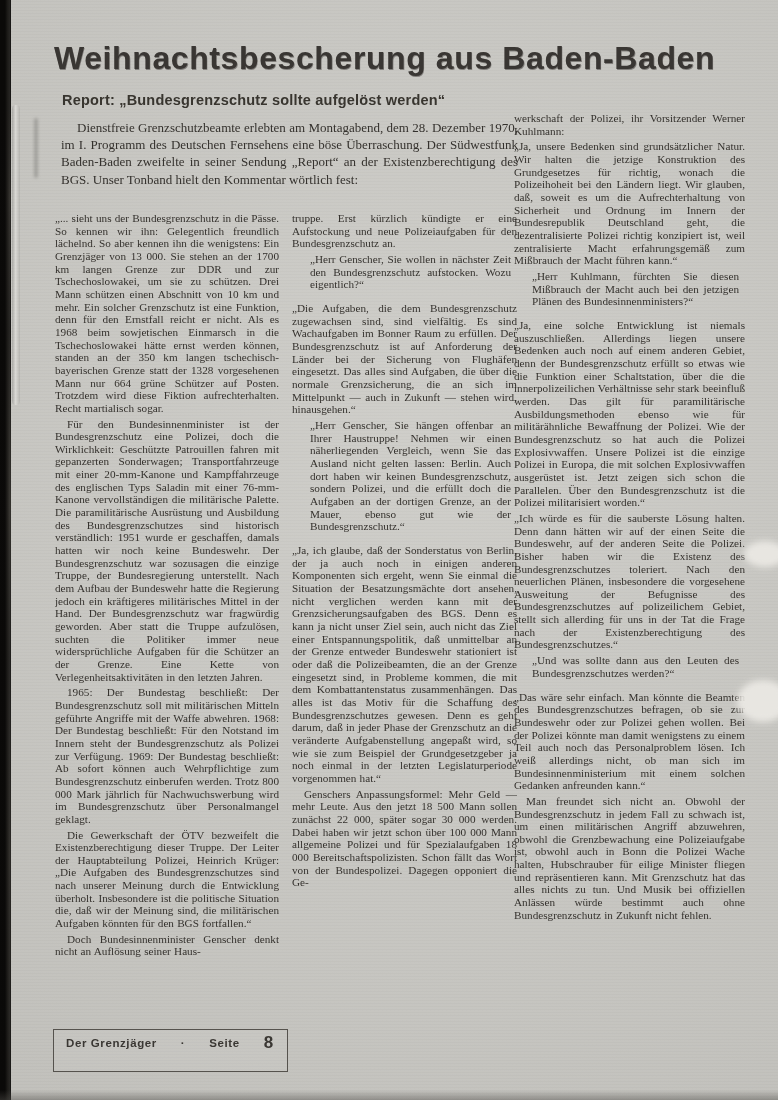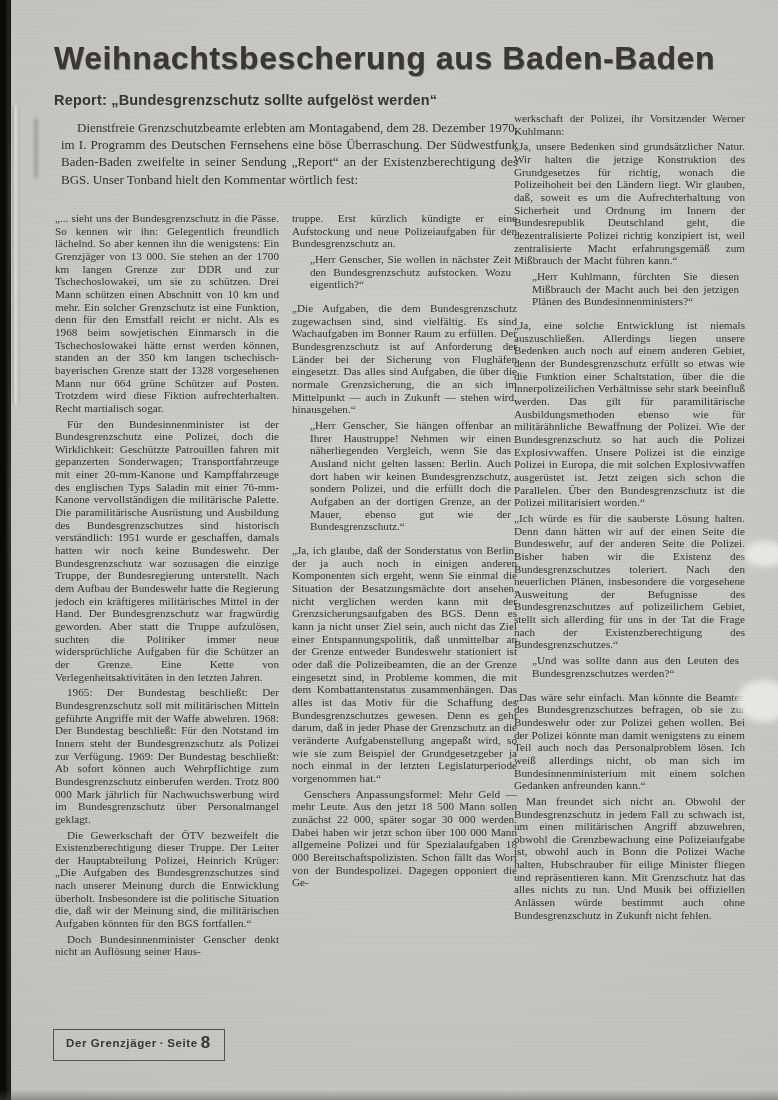--- a/index.html
+++ b/index.html
@@ -27,21 +27,21 @@
     background:linear-gradient(to right, rgba(0,0,0,0.18), rgba(245,244,240,0.55) 45%, rgba(0,0,0,0.10));
     filter:blur(0.4px);opacity:0.8;border-radius:4px;
   }
   .title{
     position:absolute;left:54px;top:40px;width:700px;margin:0;
     font-family:"Liberation Sans","DejaVu Sans",sans-serif;
     font-weight:bold;font-size:32px;letter-spacing:0.6px;color:#393633;
     white-space:nowrap;text-shadow:0.6px 0.6px 0 rgba(57,54,51,0.5);
   }
   .subtitle{
-    position:absolute;left:54px;top:92px;width:460px;margin:0;
+    position:absolute;left:62px;top:92px;width:460px;margin:0;
     font-family:"Liberation Sans","DejaVu Sans",sans-serif;
     font-weight:bold;font-size:14.5px;color:#38352f;letter-spacing:0.2px;
   }
   .intro{
     position:absolute;left:61px;top:119px;width:457px;margin:0;
     font-size:13px;line-height:17.2px;text-align:justify;text-indent:16px;
     color:#34312d;
   }
   .col{
     position:absolute;text-align:justify;font-size:11.2px;line-height:12.65px;
@@ -51,21 +51,21 @@
   .col1{left:55px;top:196px;width:224px;height:846px;}
   .col2{left:292px;top:196px;width:225px;height:846px;}
   .col3{left:514px;top:96px;width:231px;height:952px;}
   .para{margin:16px 0 0 0;text-indent:12px;}
   .para + .para, .question + .para, .para + .question, .question + .question{margin-top:3px;}
   .noindent{text-indent:0;}
   .question{margin-left:18px;margin-right:6px;text-indent:0;}
   .footerbox{
     position:absolute;left:53px;top:1029px;height:25px;
     border:1.5px solid #55524d;background:rgba(255,255,255,0.06);
-    display:flex;align-items:center;padding:0 14px 5px 12px;gap:3px;
+    display:flex;align-items:center;padding:0 14px 16px 12px;gap:24px;
     font-family:"Liberation Sans","DejaVu Sans",sans-serif;
     font-weight:bold;font-size:11.5px;color:#3a3733;letter-spacing:0.6px;
   }
   .footerbox .pgnum{font-size:17px;letter-spacing:0;line-height:1;}
   .blob{position:absolute;background:#eceae5;border-radius:50%;filter:blur(3px);opacity:0.9;}
   .blob1{left:744px;top:541px;width:42px;height:26px;}
   .blob2{left:737px;top:680px;width:52px;height:42px;}
   .smudge{position:absolute;left:34px;top:118px;width:4px;height:60px;background:rgba(60,58,54,0.25);filter:blur(1.5px);border-radius:3px;}
 </style>
 </head>

